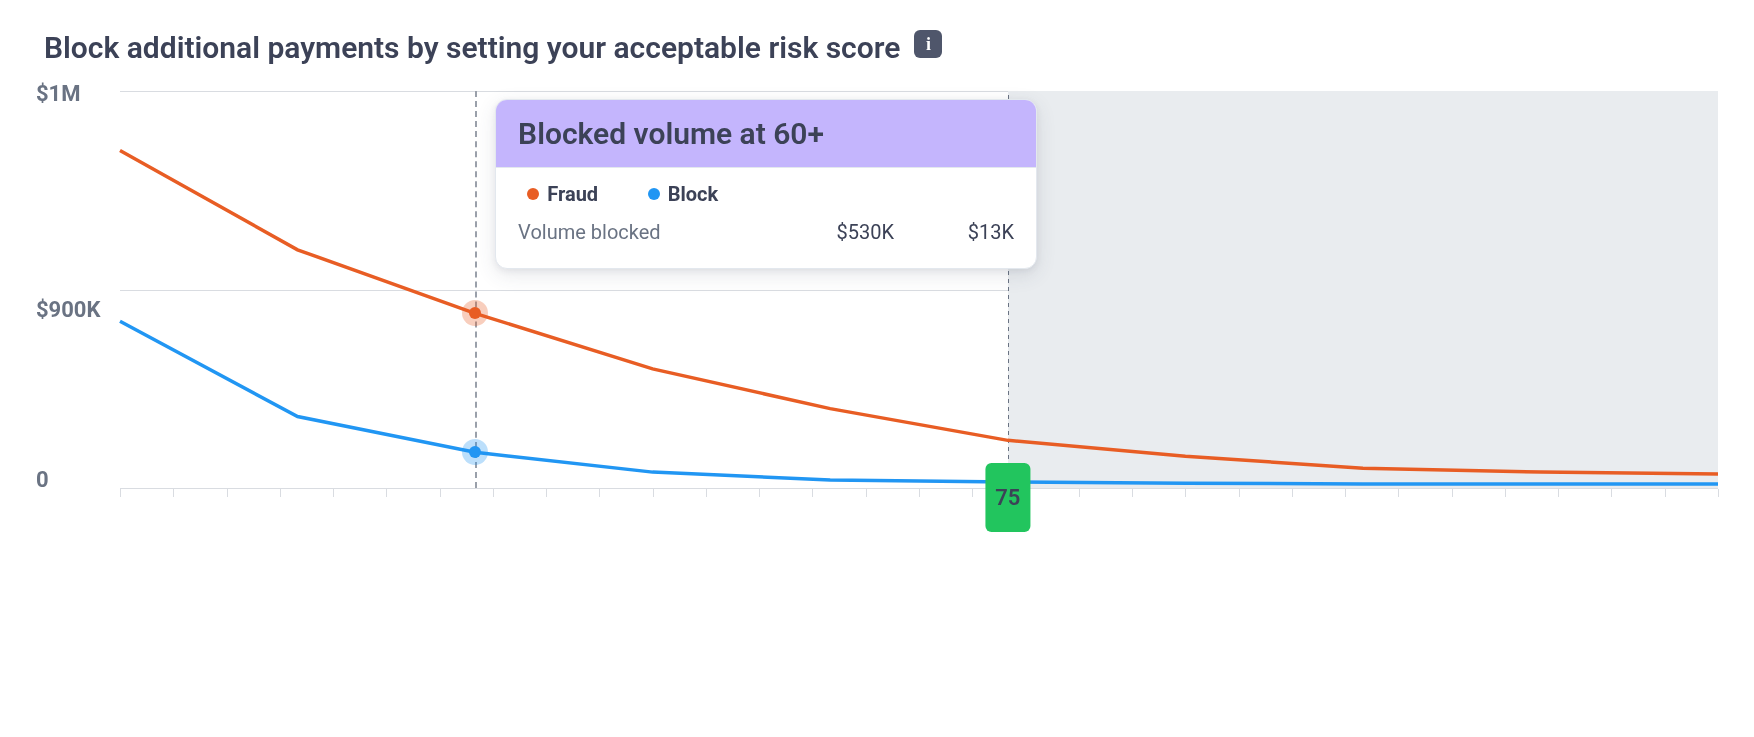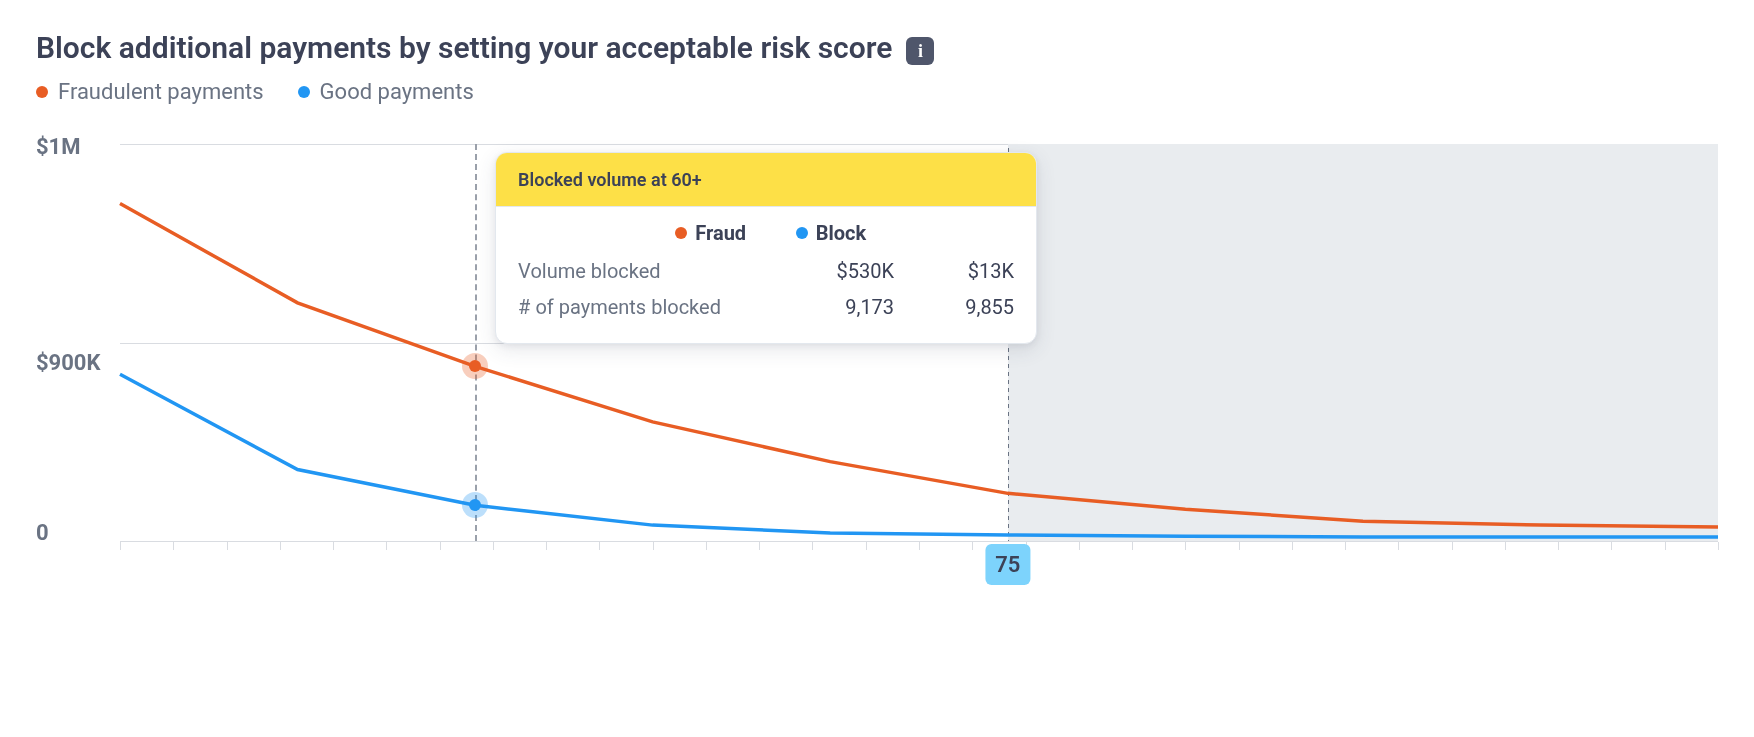--- a/index.html
+++ b/index.html
@@ -11,21 +11,21 @@
     --bg:#ffffff;
     --shade:#e9ecef;
     --dash:#9aa0aa;
     --card-border:#e3e8ee;
     --badge:#4f566b;
   }
   html,body{margin:0;padding:0;background:var(--bg);font-family:-apple-system,BlinkMacSystemFont,"Segoe UI",Roboto,Helvetica,Arial,sans-serif;color:var(--text);}
   .wrap{padding:30px 36px 40px 36px;box-sizing:border-box;width:1754px;}
 
   .header-row{display:flex;align-items:center;justify-content:space-between;margin-bottom:14px;}
-  .title-group{display:flex;align-items:flex-end;gap:14px;}
+  .title-group{display:flex;align-items:flex-start;gap:14px;margin-left:8px;}
   .title{font-size:30px;font-weight:600;color:var(--text);}
   .info-badge{display:inline-flex;align-items:center;justify-content:center;width:28px;height:28px;background:var(--badge);color:#fff;border-radius:6px;font-weight:700;font-size:18px;font-family:Georgia,serif;}
 
   .date-btn{display:flex;align-items:center;gap:12px;padding:10px 20px;border:1px solid var(--card-border);border-radius:10px;box-shadow:0 1px 2px rgba(0,0,0,.05);cursor:pointer;background:#fff;}
   .date-btn .lbl{font-size:24px;color:var(--text);}
   .cal-icon svg{display:block;}
 
   .legend{display:flex;gap:34px;margin:14px 0 28px 0;font-size:22px;color:var(--muted);}
   .legend-item{display:flex;align-items:center;gap:10px;}
   .dot{width:12px;height:12px;border-radius:50%;display:inline-block;}
@@ -48,54 +48,44 @@
   .hover-pt{position:absolute;width:26px;height:26px;border-radius:50%;transform:translate(-50%,-50%);}
   .hover-pt.orange{background:rgba(232,93,36,.3);}
   .hover-pt.blue{background:rgba(33,150,243,.3);}
   .hover-pt::after{content:"";position:absolute;inset:7px;border-radius:50%;}
   .hover-pt.orange::after{background:var(--orange);}  
   .hover-pt.blue::after{background:var(--blue);}  
 
   .ticks{position:absolute;left:0;right:0;bottom:-1px;height:8px;}
   .tick{position:absolute;bottom:-8px;width:1px;height:8px;background:var(--grid);}
 
-  .thresh-badge{position:absolute;bottom:-44px;transform:translateX(-50%);background:#7dd3fc;color:var(--text);font-weight:600;font-size:22px;padding:8px 10px;border-radius:6px;}
+  .thresh-badge{position:absolute;bottom:-44px;transform:translateX(-50%);background:#22c55e;color:var(--text);font-weight:600;font-size:22px;padding:22px 10px;border-radius:6px;}
 
   .tooltip{position:absolute;background:#fff;border:1px solid var(--card-border);border-radius:12px;box-shadow:0 6px 20px rgba(60,66,87,.12),0 2px 6px rgba(60,66,87,.08);width:540px;overflow:hidden;}
-  .tt-head{background:#fde047;padding:16px 22px;border-bottom:1px solid var(--card-border);font-size:18px;font-weight:600;color:var(--text);}
+  .tt-head{background:#c4b5fd;padding:16px 22px;border-bottom:1px solid var(--card-border);font-size:30px;font-weight:600;color:var(--text);}
   .tt-body{padding:14px 22px 18px 22px;}
-  .tt-cols{display:flex;justify-content:center;gap:40px;margin-bottom:8px;}
+  .tt-cols{display:flex;justify-content:flex-start;gap:40px;margin-bottom:8px;}
   .tt-col{display:flex;align-items:center;gap:8px;font-weight:700;font-size:20px;color:var(--text);min-width:80px;justify-content:flex-end;}
   .tt-row{display:flex;padding:6px 0;font-size:20px;}
   .tt-row .k{flex:1;color:var(--muted);}
   .tt-row .v{min-width:100px;text-align:right;color:var(--text);}
   .tt-row .v + .v{margin-left:20px;}
 </style>
 </head>
 <body>
 
 <div class="wrap">
 
   <div class="header-row">
     <div class="title-group">
       <div class="title">Block additional payments by setting your acceptable risk score</div>
       <div class="info-badge">i</div>
     </div>
   </div>
 
-  <div class="legend">
-    <div class="legend-item">
-      <span class="dot" style="background:var(--orange)"></span>
-      <span>Fraudulent payments</span>
-    </div>
-    <div class="legend-item">
-      <span class="dot" style="background:var(--blue)"></span>
-      <span>Good payments</span>
-    </div>
-  </div>
 
   <div class="chart-area">
     <div class="ylabels">
       <div class="ylab" style="top:3%">$1M</div>
       <div class="ylab" style="top:49%">$900K</div>
       <div class="ylab" style="top:85%">0</div>
     </div>
 
     <div class="plot" id="plot">
       <div class="grid-line" style="top:0"></div>
@@ -160,24 +150,19 @@
             <div class="tt-col">
                 <span class="dot" style="background:var(--blue)"></span>
                 <span>Block</span>
               </div>
           </div>
           <div class="tt-row">
             <span class="k">Volume blocked</span>
             <span class="v">$530K</span>
             <span class="v">$13K</span>
           </div>
-          <div class="tt-row">
-            <span class="k"># of payments blocked</span>
-            <span class="v">9,173</span>
-            <span class="v">9,855</span>
-          </div>
         </div>
       </div>
 
     </div>
   </div>
 
 </div>
 
 </body></html>

